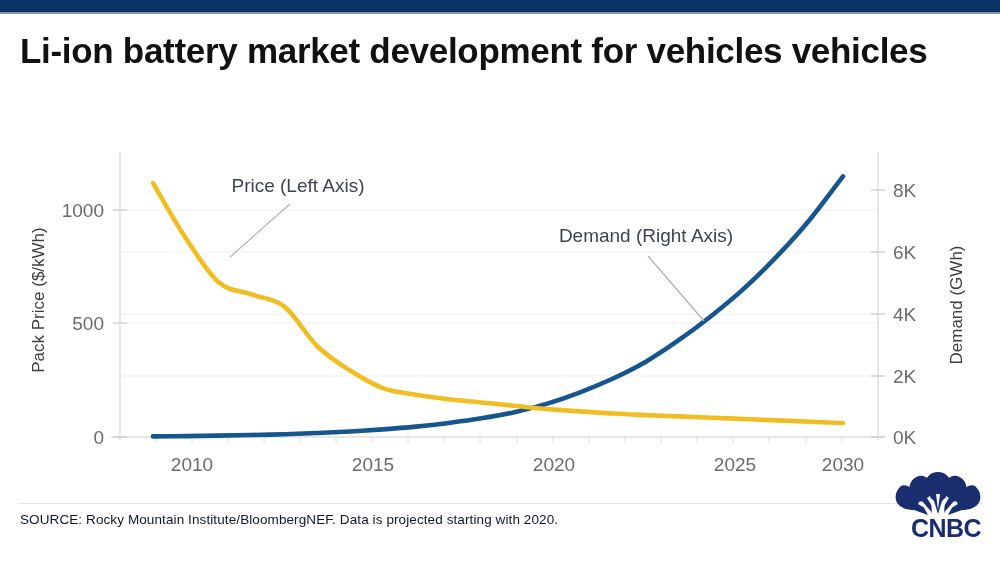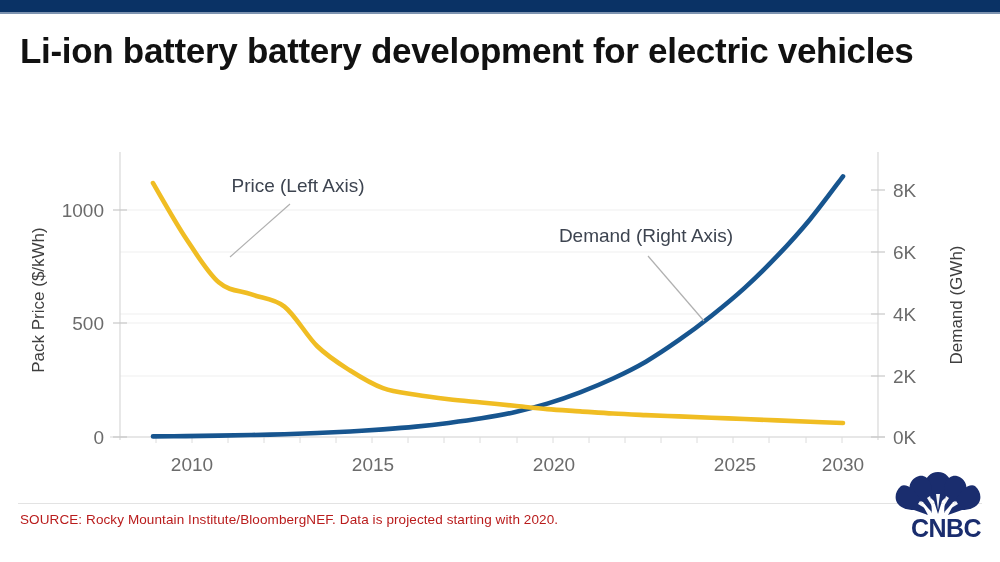--- a/index.html
+++ b/index.html
@@ -69,21 +69,21 @@
     top: 503px;
     width: 964px;
     height: 1px;
     background: #e3e3e3;
   }
   .source {
     position: absolute;
     left: 20px;
     top: 512px;
     font-size: 13.5px;
-    color: #b91c1c;
+    color: #0f172a;
     letter-spacing: 0.1px;
     font-family: "Liberation Sans", sans-serif;
     white-space: nowrap;
   }
   
   .cnbc-logo {
     position: absolute;
     left: 886px;
     top: 470px;
     width: 104px;
@@ -114,21 +114,21 @@
   .leader { stroke: #b0b0b0; stroke-width: 1.2; fill: none; }
 </style>
 </head>
 <body>
 
 <div id="page">
 
   <div class="top-bar"></div>
   <div class="top-bar-underline"></div>
 
-  <div class="title">Li-ion battery battery development for electric vehicles</div>
+  <div class="title">Li-ion battery market development for vehicles vehicles</div>
 
   <div class="chart-wrap">
     <svg class="chart-svg" width="1000" height="360" viewBox="0 0 1000 360">
 
       <g>
         <line class="gridline" x1="120" y1="70" x2="878" y2="70"></line>
         <line class="gridline" x1="120" y1="112" x2="878" y2="112"></line>
         <line class="gridline" x1="120" y1="174" x2="878" y2="174"></line>
         <line class="gridline" x1="120" y1="183" x2="878" y2="183"></line>
         <line class="gridline" x1="120" y1="236" x2="878" y2="236"></line>

